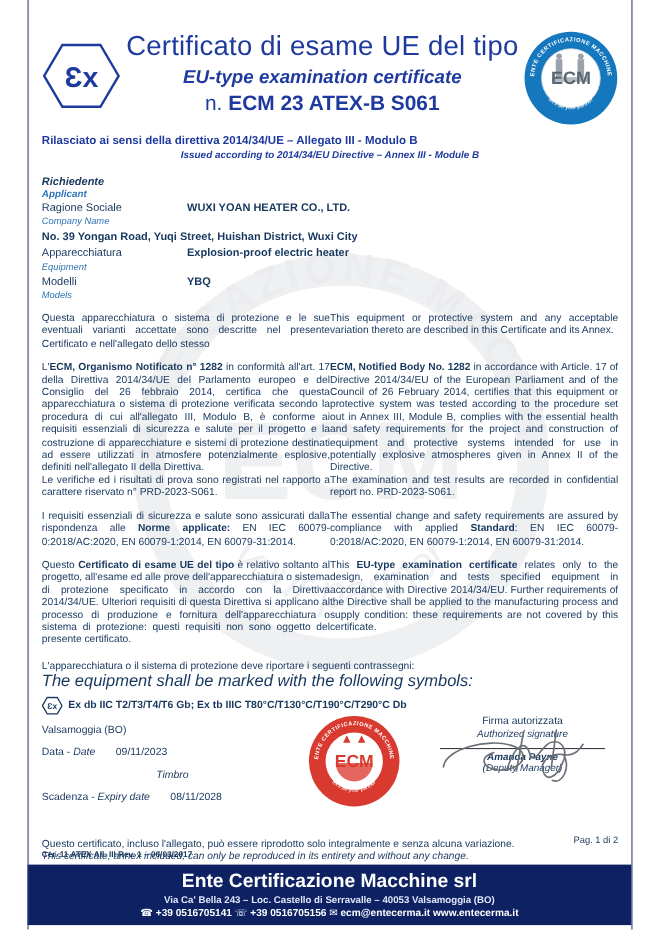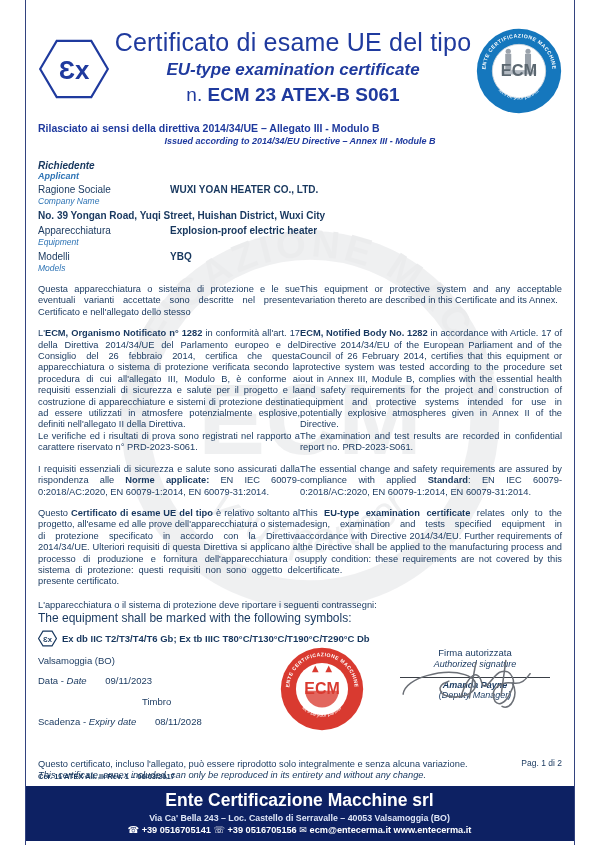--- a/index.html
+++ b/index.html
@@ -34,31 +34,31 @@
   .app-row{display:flex;margin-top:3px;}
   .app-labels{width:132px;flex:0 0 auto;}
   .lbl-it{font-size:10px;color:#17375e;line-height:12px;}
   .lbl-en{font-size:8.5px;font-style:italic;color:#2e74b5;line-height:11px;}
   .app-value{font-size:10px;font-weight:bold;color:#17375e;line-height:12px;}
 
   
   .cols{display:grid;grid-template-columns:1fr 1fr;margin-top:10px;}
   .para{margin:0;font-size:9.3px;line-height:11.4px;text-align:justify;white-space:pre-wrap;color:#17375e;}
   .marking-intro{margin-top:12px;font-size:9.3px;color:#17375e;}
-  .marking-intro-en{font-size:12px;margin-top:1px;}
+  .marking-intro-en{font-size:15px;font-style:italic;margin-top:1px;}
   .marking-row{display:flex;align-items:center;margin-top:5px;}
   .mini-hex{width:19px;height:17px;margin-right:5px;flex:0 0 auto;}
   .marking-text{font-size:9.5px;font-weight:bold;color:#17375e;}
 
   
   .sig-zone{display:grid;grid-template-columns:232px 118px 1fr;min-height:96px;}
   .sig-left{font-size:9.5px;padding-top:8px;}
   .sig-row{margin-top:9px;}
   .sig-val{margin-left:16px;}
-  .stamp-label{margin:10px 0 0 104px;}
+  .stamp-label{margin:10px 0 0 104px;font-style:italic;}
   .stamp-svg{width:84px;height:84px;margin-left:10px;}
   .sig-right{text-align:center;position:relative;}
   .sig-title{font-size:9.5px;}
   .sig-title-en{font-size:9px;font-style:italic;margin-top:1px;}
   .sig-scribble{width:168px;height:56px;margin:-14px auto -34px auto;display:block;position:relative;z-index:1;}
   .sig-rule{width:150px;margin:0 auto;border-top:1px solid #3a3f46;}
   .signer{font-size:9px;font-style:italic;font-weight:bold;margin-top:2px;}
   .signer-role{font-size:9px;font-style:italic;}
 
   .repro{margin-top:16px;font-size:9.3px;color:#17375e;}

